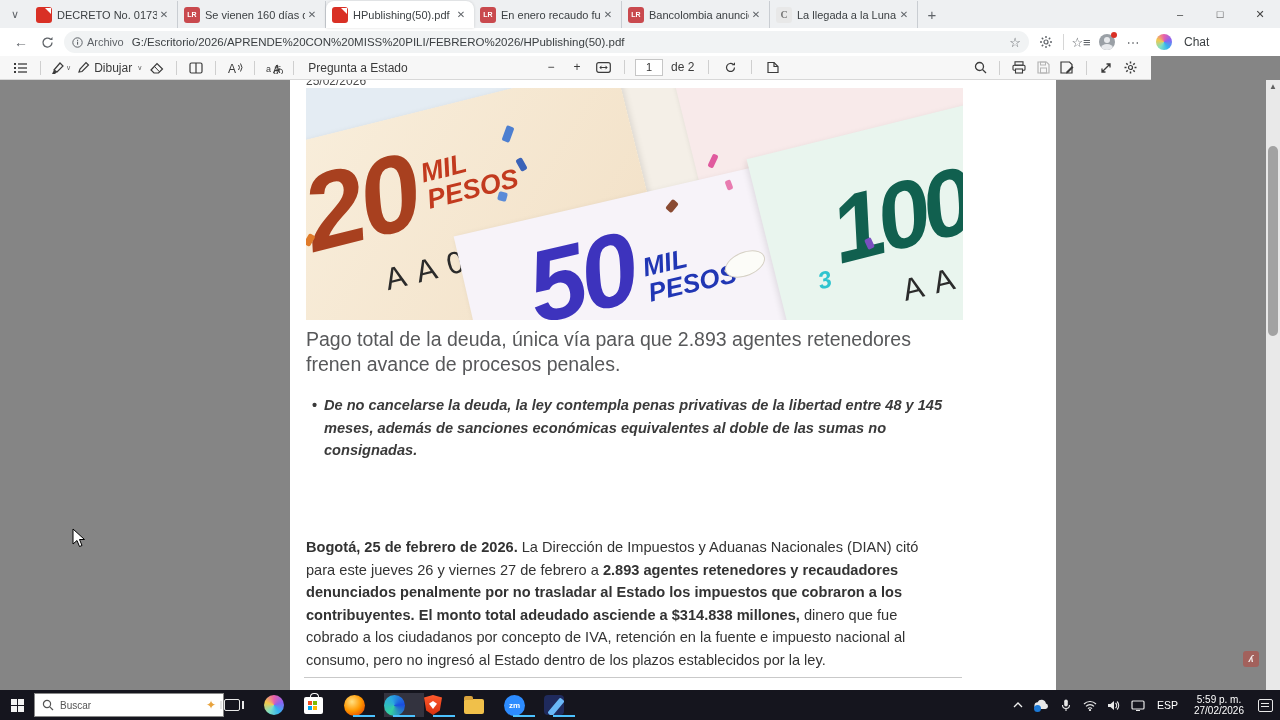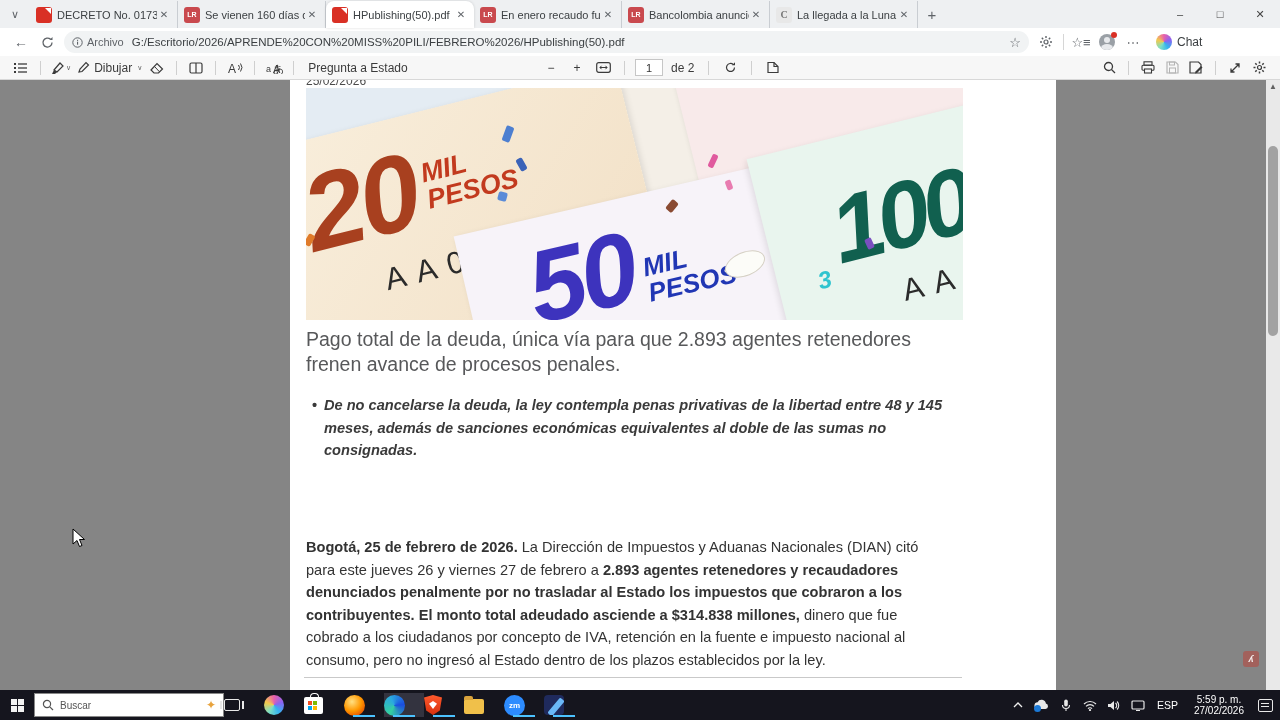--- a/index.html
+++ b/index.html
@@ -29,25 +29,25 @@
   .url-pill { flex:0 0 965px; height:22px; background:#f1f3f4; border-radius:12px; display:flex; align-items:center; padding:0 8px; margin:0 4px; }
   .url-proto { display:flex; align-items:center; font-size:11px; color:#5f6368; margin-right:8px; gap:4px; }
   .url-text { flex:1; font-size:11.5px; color:#3c4043; white-space:nowrap; overflow:hidden; }
   .pill-star { margin-left:auto; color:#5f6368; font-size:13px; }
   .bar-ico { width:26px; height:24px; display:flex; align-items:center; justify-content:center; color:#5f6368; font-size:13px; position:relative; }
   .vdiv { width:1px; height:16px; background:#d6d6d6; margin:0 4px; }
   .avatar-dot { position:absolute; right:3px; top:2px; width:6px; height:6px; border-radius:50%; background:#d93025; }
   .avatar-circ { width:16px; height:16px; border-radius:50%; background:#9aa0a6; position:relative; overflow:hidden; }
   .avatar-circ::before { content:""; position:absolute; left:5px; top:3px; width:6px; height:6px; border-radius:50%; background:#e8eaed; }
   .avatar-circ::after { content:""; position:absolute; left:2px; top:10px; width:12px; height:8px; border-radius:50%; background:#e8eaed; }
-  .chat-btn { display:flex; align-items:center; gap:5px; font-size:12px; color:#3c4043; padding:0 10px; }
+  .chat-btn { display:flex; align-items:center; gap:12px; font-size:12px; color:#3c4043; padding:0 10px; }
   .copilot-disc { width:16px; height:16px; border-radius:50%; background:conic-gradient(#e960aa,#8a63f2,#33b3f0,#7ee0c3,#f2c94c,#e960aa); }
 
   
-  .pdftoolbar { position:absolute; top:56px; left:0; width:1280px; height:24px; background:#f7f7f7; border-bottom:1px solid #d8d8d8; display:flex; align-items:center; padding:0 10px; font-size:12px; color:#3b3b3b; }
+  .pdftoolbar { position:absolute; top:56px; left:0; width:1151px; height:24px; background:#f7f7f7; border-bottom:1px solid #d8d8d8; display:flex; padding:0 10px; font-size:12px; color:#3b3b3b; }
   .pt-group { display:flex; align-items:center; gap:2px; }
   .pt-ico { height:22px; min-width:22px; display:flex; align-items:center; justify-content:center; padding:0 2px; }
   .pt-div { width:1px; height:14px; background:#cfcfcf; margin:0 6px; }
   .pt-label { font-size:12px; color:#3b3b3b; padding:0 4px; }
   .chev { font-size:7px; color:#666; margin-left:1px; }
   .pt-center { position:absolute; left:540px; display:flex; align-items:center; gap:4px; }
   .page-input { width:28px; height:17px; border:1px solid #c6c6c6; background:#fff; text-align:center; font-size:11px; color:#333; font-family:"Liberation Sans",sans-serif; }
   .pt-right { margin-left:auto; display:flex; align-items:center; gap:2px; }
   .disabled { opacity:.35; }
   svg.li { display:block; }

